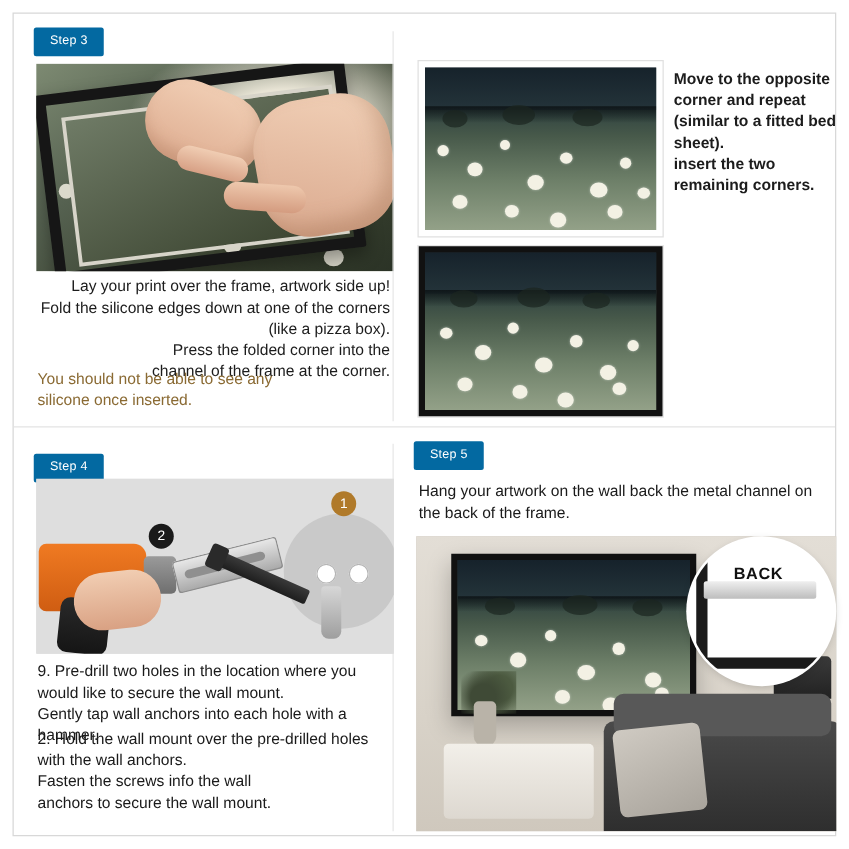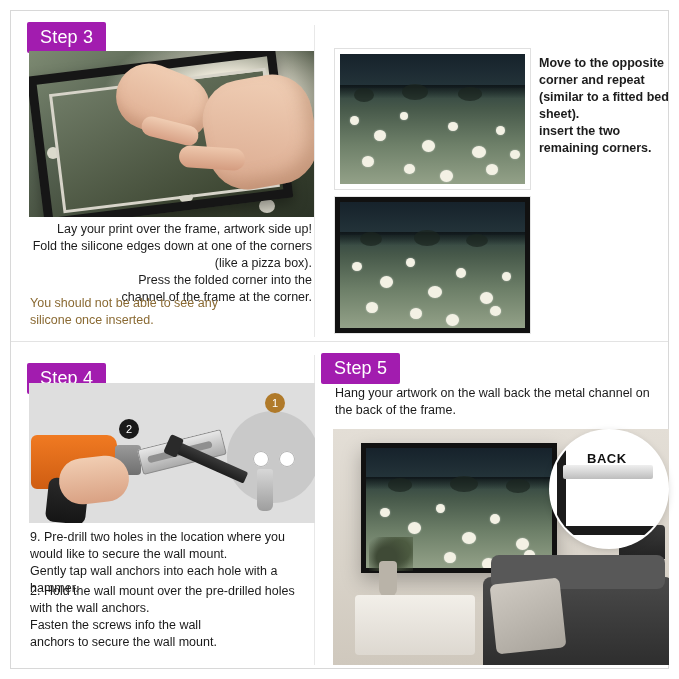--- a/index.html
+++ b/index.html
@@ -26,32 +26,32 @@
     width: 100%;
     height: 100%;
     box-sizing: border-box;
     border: 1px solid #d8d8d8;
     background: #fff;
   }
 
   
   .badge {
     position: absolute;
-    background: #a21caf;
+    background: #0369a1;
     color: #ffffff;
-    font-size: 18px;
+    font-size: 10px;
     line-height: 1;
     padding: 6px 13px 7px 13px;
     border-radius: 2px;
     letter-spacing: 0.2px;
     white-space: nowrap;
   }
   #badge-step3 { left: 16px; top: 11px; }
   #badge-step4 { left: 16px; top: 352px; text-align: center; }
-  #badge-step5 { left: 310px; top: 342px; }
+  #badge-step5 { left: 320px; top: 342px; }
 
   
   .divider {
     position: absolute;
     left: 0;
     right: 0;
     height: 1px;
     background: #e3e3e3;
   }
   #div-mid { top: 330px; }

